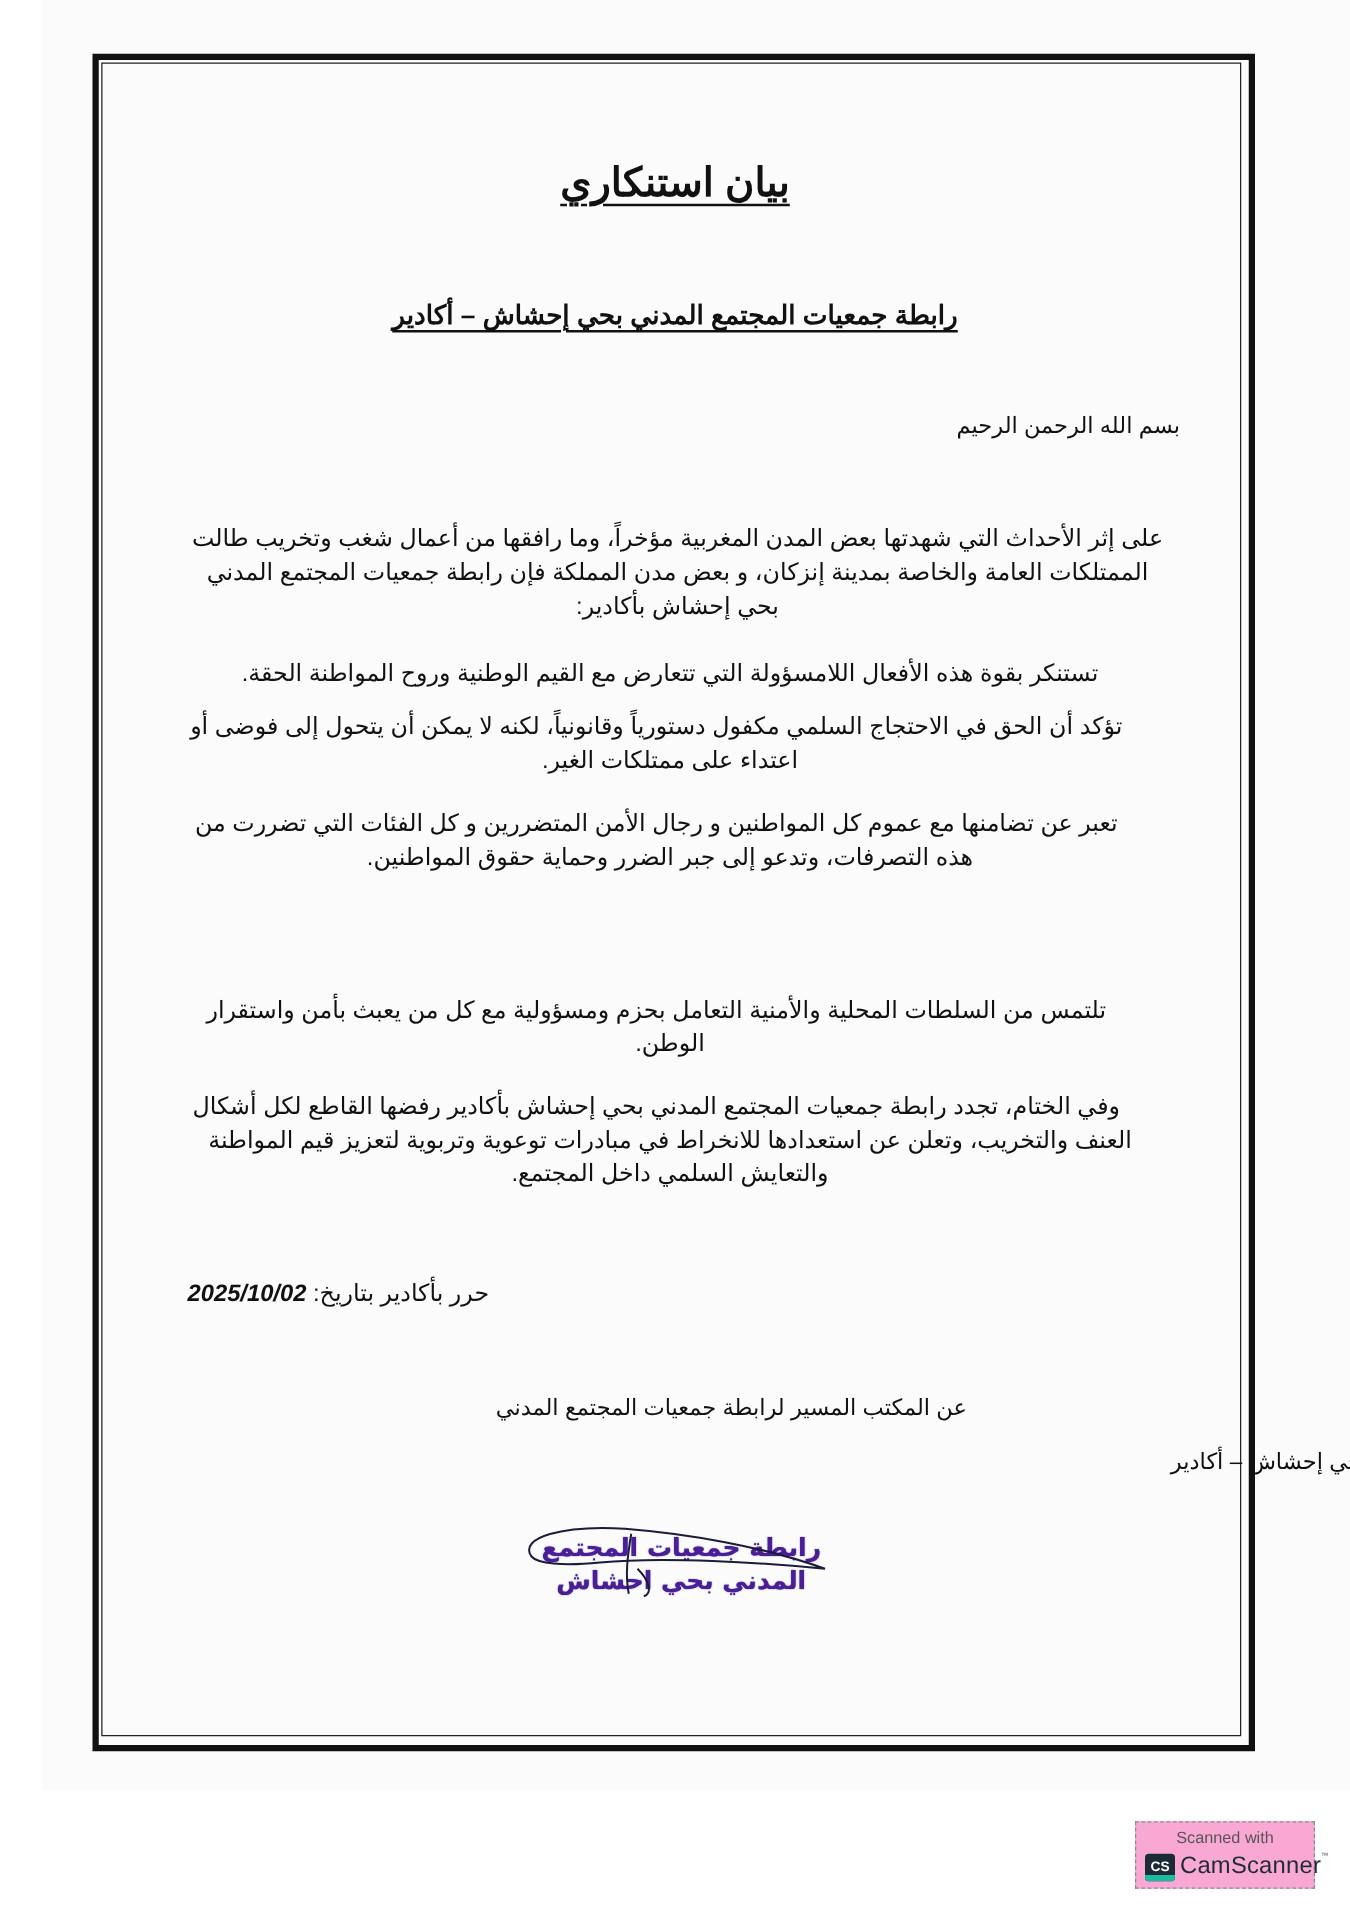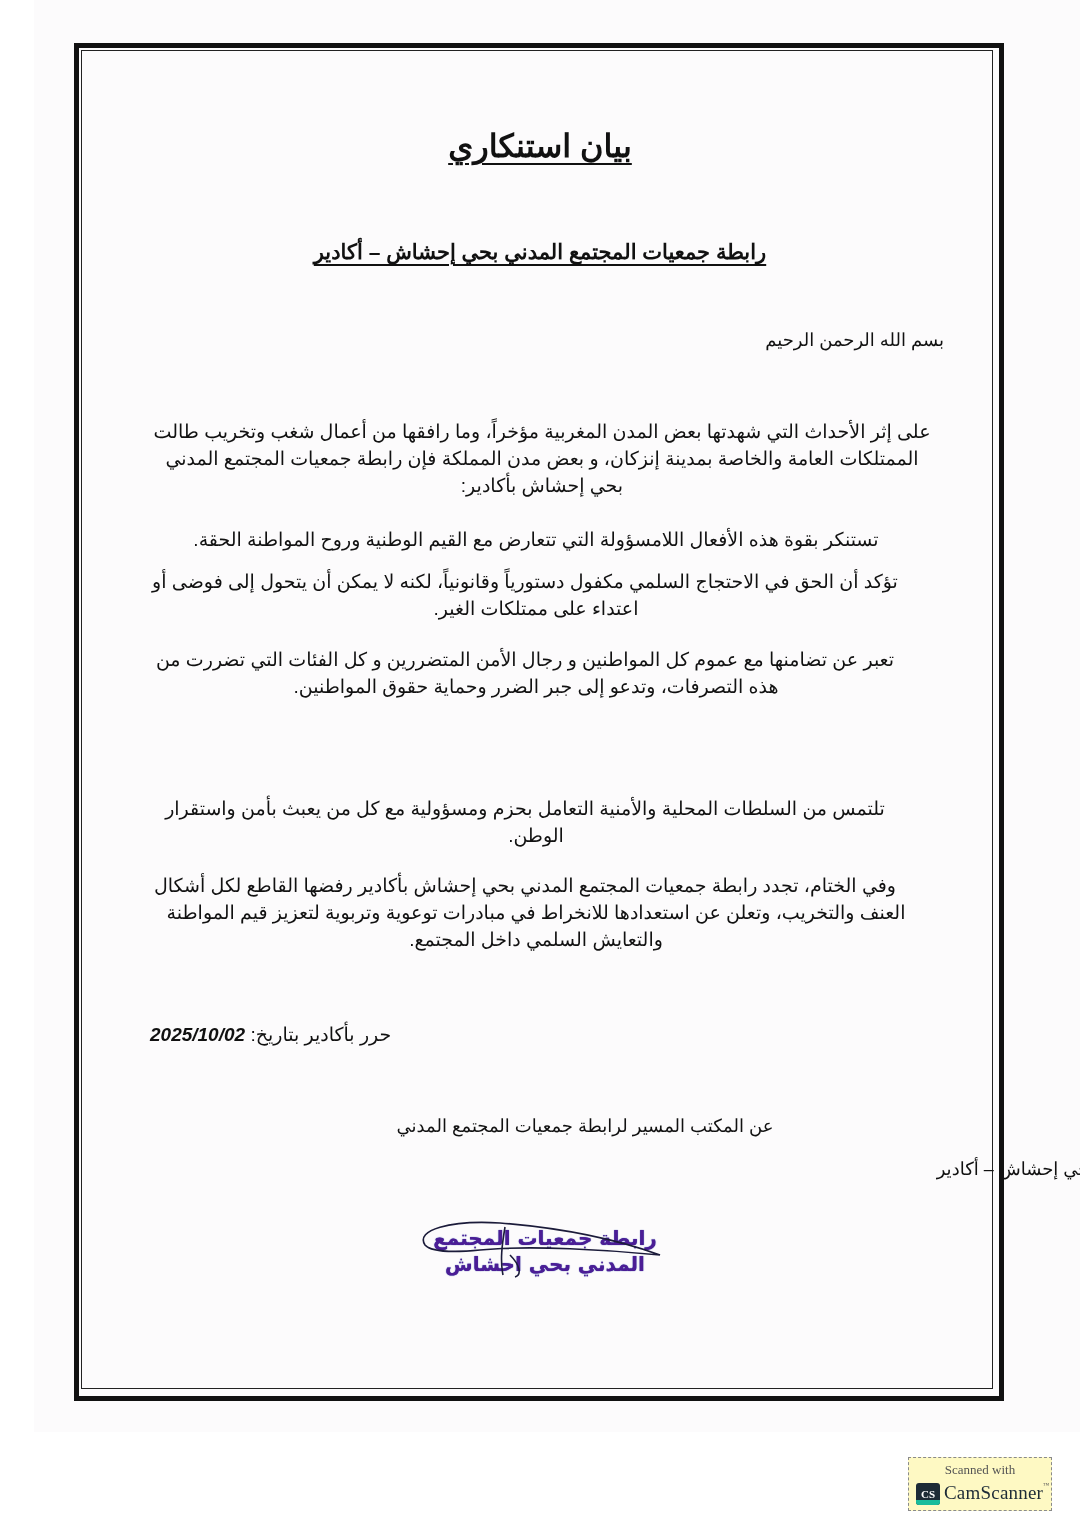--- a/index.html
+++ b/index.html
@@ -68,22 +68,22 @@
       position:absolute; left:415px; top:1225px; width:260px; height:80px;
       direction:rtl; text-align:center; color:#4c1d95;
       font-family:"DejaVu Sans", sans-serif; font-weight:bold; font-size:20px; line-height:26px;
       text-shadow:0 0 1px #1a2a9a;
     }
     .stamp-line1 { display:block; }
     .stamp-line2 { display:block; }
     .signature-svg { position:absolute; left:410px; top:1215px; width:260px; height:80px; }
     .badge {
       position:absolute; left:908px; top:1457px; width:144px; height:54px;
-      border:1px dashed #8a8a8a; background:#fef9c3; box-sizing:border-box;
-      font-family:Liberation Serif, serif;
+      border:1px dashed #8a8a8a; background:#f9a8d4; box-sizing:border-box;
+      font-family:Liberation Sans, sans-serif;
     }
     .badge-top {
       position:absolute; left:0; width:100%; top:4px; text-align:center;
       font-size:13px; color:#555;
     }
     .badge-logo {
       position:absolute; left:7px; top:25px; width:24px; height:22px; border-radius:3px;
       background:#1d2b36; color:#fff; font-size:11px; font-weight:bold;
       display:flex; align-items:center; justify-content:center; overflow:hidden;
     }

